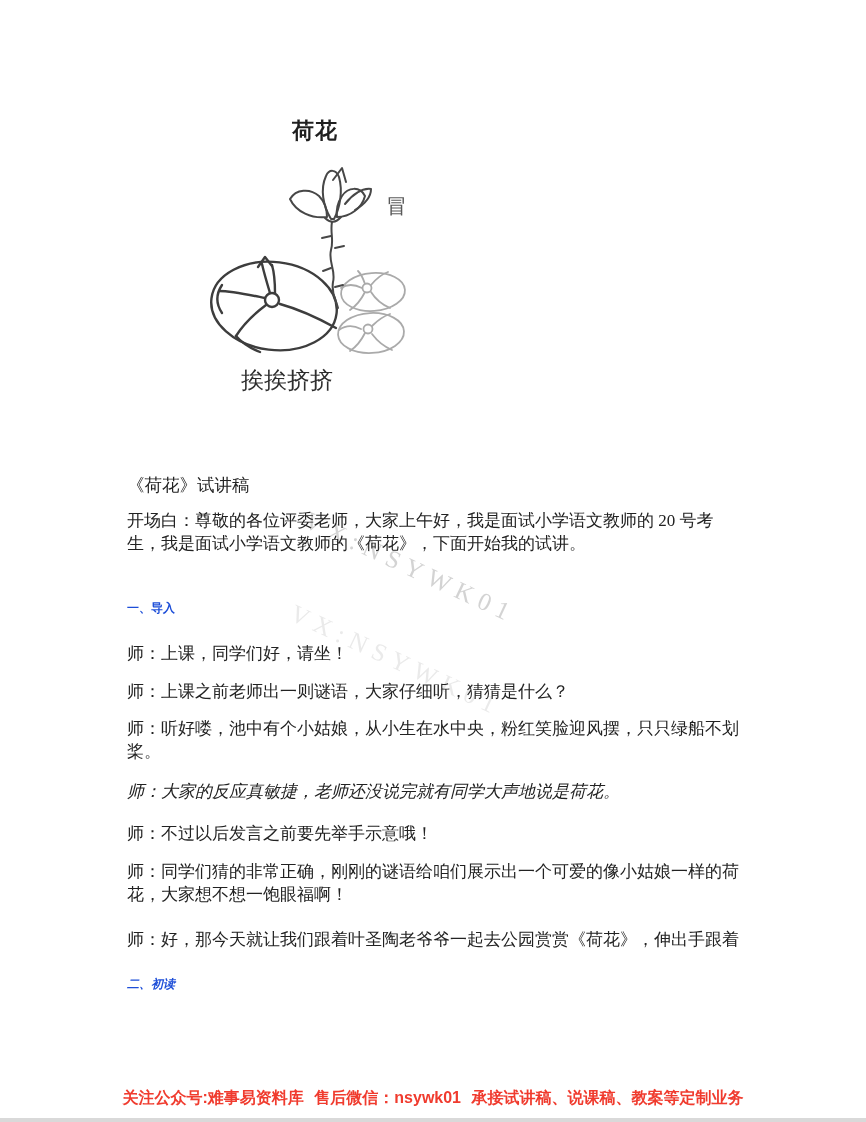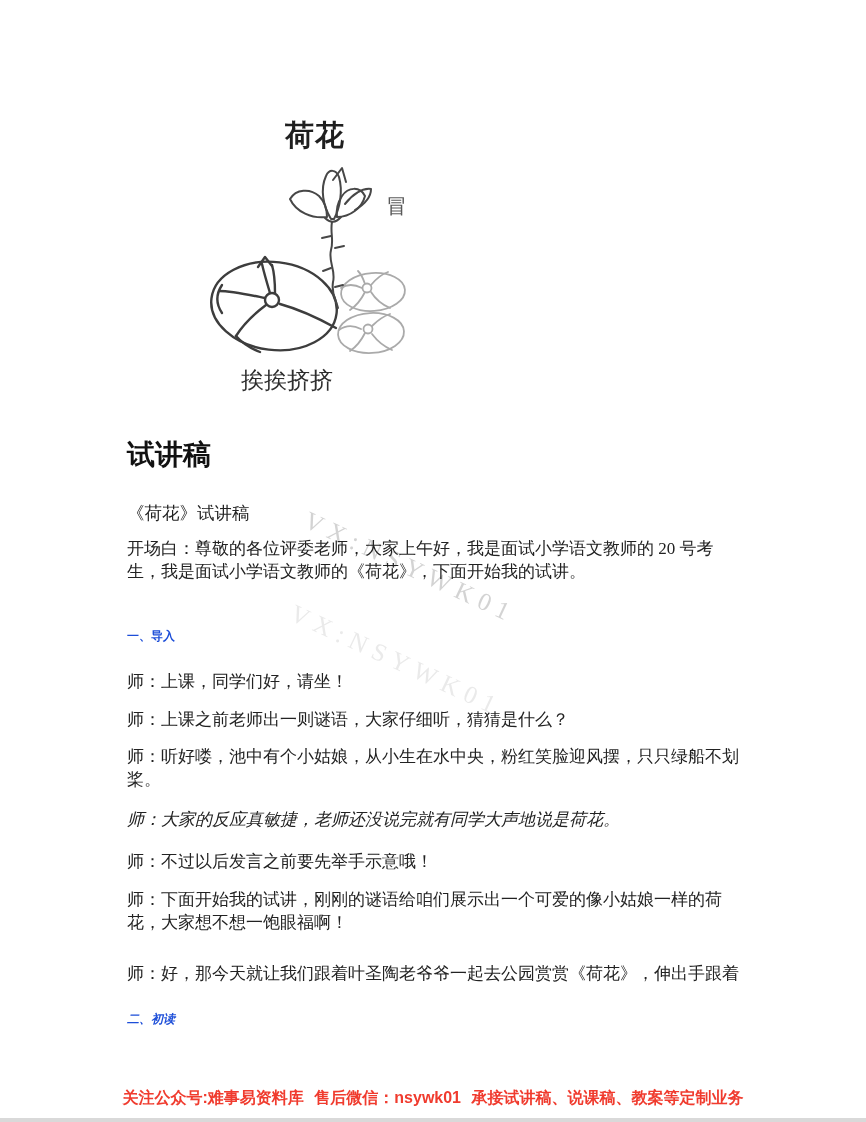--- a/index.html
+++ b/index.html
@@ -3,21 +3,21 @@
 <meta charset="utf-8">
 <style>
   html,body{margin:0;padding:0;background:#ffffff;}
   .page{
     position:relative;width:866px;height:1122px;background:#ffffff;
     overflow:hidden;font-family:"Liberation Serif","DejaVu Serif",serif;color:#222;
   }
   
   .fig-title{
     position:absolute;left:255px;top:116px;width:120px;text-align:center;
-    font-size:29px;font-weight:700;color:#1f1f1f;
+    font-size:22px;font-weight:700;color:#1f1f1f;
     font-family:"Liberation Serif","DejaVu Serif",serif;letter-spacing:1px;
   }
   .sketch{position:absolute;left:180px;top:150px;}
   .fig-annotation{
     position:absolute;left:386px;top:192px;font-size:21px;color:#5a5a5a;
     font-family:"Liberation Serif","DejaVu Serif",serif;
   }
   .fig-caption{
     position:absolute;left:241px;top:365px;font-size:23px;color:#2e2e2e;
     font-family:Liberation Serif, serif;
@@ -39,21 +39,21 @@
   .subtitle{margin:33px 0 0;font-size:17.5px;line-height:22px;}
   .para{margin:0;font-size:17px;line-height:23px;}
   .para .line{display:block;}
   .open{margin-top:14px;line-height:22.5px;}
   .doc h2{
     margin:40px 0 0;font-size:12px;line-height:26px;font-weight:700;color:#1d4ed8;
     font-family:"Liberation Sans","DejaVu Sans",sans-serif;
   }
   .doc h2.second{margin-top:20px;font-style:italic;}
   .mt21{margin-top:21px;} .mt15{margin-top:15px;} .mt14{margin-top:14px;}
-  .mt17{margin-top:17px;font-style:italic;} .mt19{margin-top:19px;} .mt11{margin-top:29px;font-family:Liberation Mono, monospace;}
+  .mt17{margin-top:17px;font-style:italic;} .mt19{margin-top:19px;} .mt11{margin-top:22px;}
   
   .footer{
     position:absolute;left:0;right:0;top:1088px;text-align:center;
     font-family:"Liberation Sans","DejaVu Sans",sans-serif;
     font-weight:700;font-size:16px;color:#f03b2e;word-spacing:6px;white-space:nowrap;
   }
   .bottom-line{
     position:absolute;left:0;right:0;top:1118px;height:4px;background:#d9d9d9;
   }
   svg .dark{stroke:#474747;fill:none;stroke-width:2;stroke-linecap:round;stroke-linejoin:round;}
@@ -120,21 +120,20 @@
     </g>
   </svg>
 
   <div class="fig-annotation">冒</div>
   <div class="fig-caption">挨挨挤挤</div>
 
   <div class="watermark wm1">VX:NSYWK01</div>
   <div class="watermark wm2">VX:NSYWK01</div>
 
   <main class="doc">
-    <h1>试讲稿</h1>
 
     <p class="subtitle">《荷花》试讲稿</p>
 
     <p class="para open">
       <span class="line">开场白：尊敬的各位评委老师，大家上午好，我是面试小学语文教师的 20 号考</span>
       <span class="line">生，我是面试小学语文教师的《荷花》，下面开始我的试讲。</span>
     </p>
 
     <h2>一、导入</h2>
 
@@ -148,21 +147,21 @@
       <span class="line">师：听好喽，池中有个小姑娘，从小生在水中央，粉红笑脸迎风摆，只只绿船不划</span>
       <span class="line">桨。</span>
     </p>
     <p class="para mt17">
       <span class="line">师：大家的反应真敏捷，老师还没说完就有同学大声地说是荷花。</span>
     </p>
     <p class="para mt19">
       <span class="line">师：不过以后发言之前要先举手示意哦！</span>
     </p>
     <p class="para mt15">
-      <span class="line">师：下面开始我的试讲，刚刚的谜语给咱们展示出一个可爱的像小姑娘一样的荷</span>
+      <span class="line">师：同学们猜的非常正确，刚刚的谜语给咱们展示出一个可爱的像小姑娘一样的荷</span>
       <span class="line">花，大家想不想一饱眼福啊！</span>
     </p>
     <p class="para mt11">
       <span class="line">师：好，那今天就让我们跟着叶圣陶老爷爷一起去公园赏赏《荷花》，伸出手跟着</span>
     </p>
 
     <h2 class="second">二、初读</h2>
   </main>
 
   <div class="footer">

